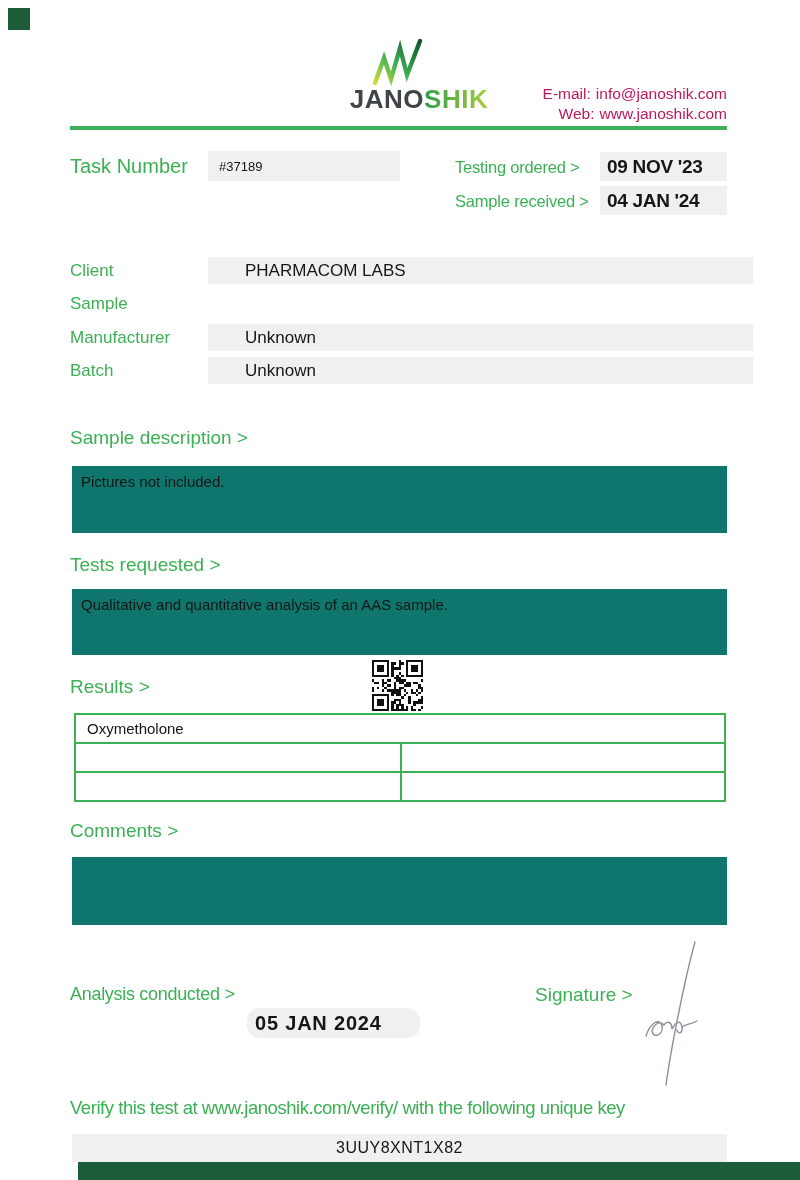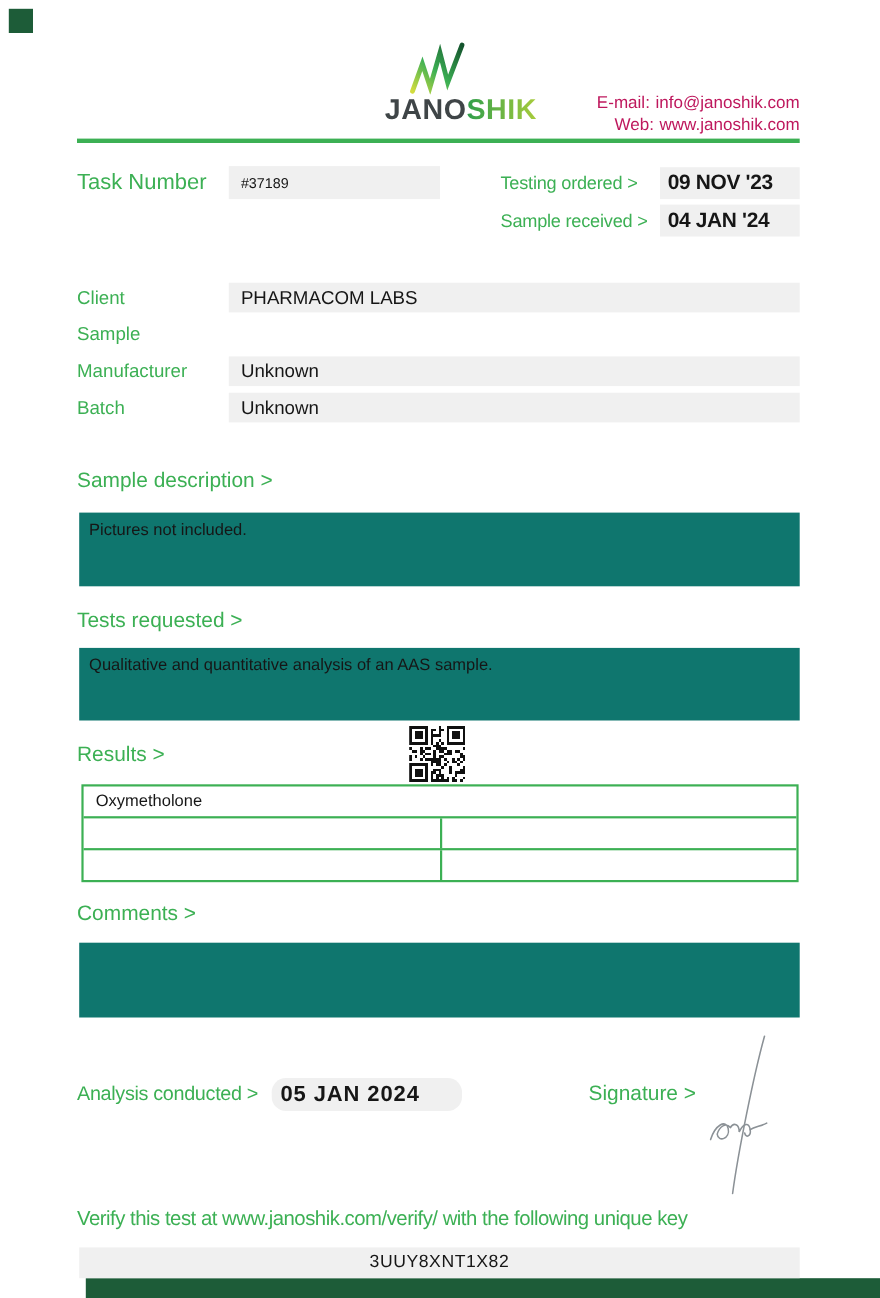--- a/index.html
+++ b/index.html
@@ -23,39 +23,39 @@
   .task-box{left:208px;top:151px;width:192px;height:30px;}
   .task-box span{padding-left:11px;font-size:13px;}
   .date-label1{left:455px;top:158px;font-size:16.5px;letter-spacing:-0.2px;}
   .date-label2{left:455px;top:192px;font-size:16.5px;letter-spacing:-0.2px;}
   .date-box{width:127px;height:29px;}
   .date-box span{padding-left:7px;font-size:19px;font-weight:600;letter-spacing:-0.3px;}
   .date-box1{left:600px;top:152px;}
   .date-box2{left:600px;top:186px;}
   
   .info-label{left:70px;font-size:17px;height:27px;line-height:27px;}
-  .info-box{left:208px;width:519px;height:27px;}
+  .info-box{left:208px;width:519px;height:27px;padding-left:26px;}
   .info-box span{padding-left:11px;font-size:17px;}
   
   .sec-label{left:70px;font-size:19px;}
   .sec-box{left:72px;width:655px;background:#0f766e;}
   .sec-box .content{padding:7px 10px 0 9px;font-size:15px;color:#161616;}
   
   .results-table{left:74px;top:713px;width:648px;border:2px solid #3cb054;}
   .r-row{display:flex;height:27px;}
   .r-row + .r-row{border-top:2px solid #3cb054;}
   .r-cell{display:flex;align-items:center;}
   .r-cell.c1{width:324px;}
   .r-cell.c2{flex:1;border-left:2px solid #3cb054;}
   .r-cell span{padding-left:11px;font-size:15px;color:#161616;}
   .r-cell.c2 span{font-size:16px;}
   .qr{left:372px;top:659px;width:51px;height:53px;}
   
   .analysis-label{left:70px;top:984px;font-size:18px;letter-spacing:-0.3px;}
-  .analysis-box{left:247px;top:980px;width:173px;height:30px;border-radius:13px;}
+  .analysis-box{left:247px;top:1008px;width:173px;height:30px;border-radius:13px;}
   .analysis-box span{padding-left:8px;font-size:20px;font-weight:600;letter-spacing:0.8px;}
   .signature-label{left:535px;top:984px;font-size:19px;}
   .signature{left:636px;top:936px;width:75px;height:152px;}
   .verify-line{left:70px;top:1097px;width:660px;font-size:18.5px;letter-spacing:-0.45px;white-space:nowrap;}
   .key-bar{left:72px;top:1134px;width:655px;height:28px;justify-content:center;}
   .key-bar span{font-size:16px;letter-spacing:0.5px;color:#161616;}
   .corner-mark{left:8px;top:8px;width:22px;height:22px;}
   .footer-bar{left:78px;top:1162px;width:722px;height:18px;}
 </style>
 </head>

